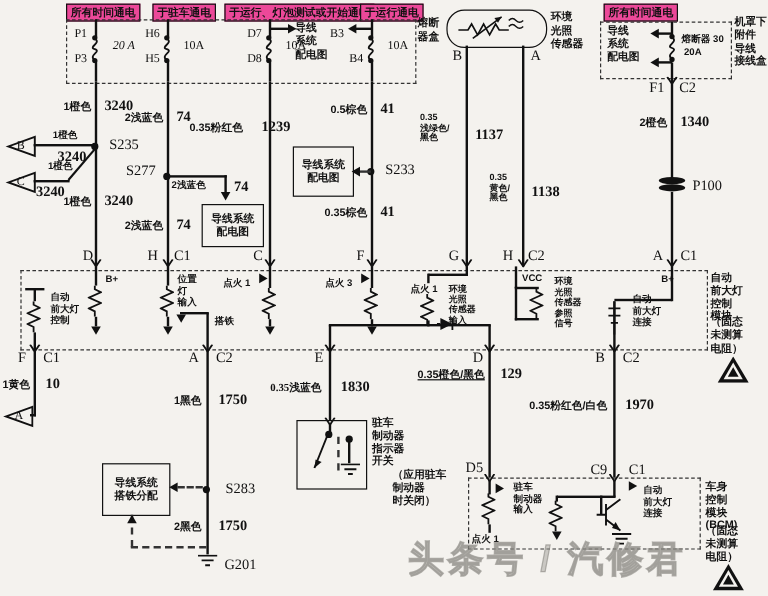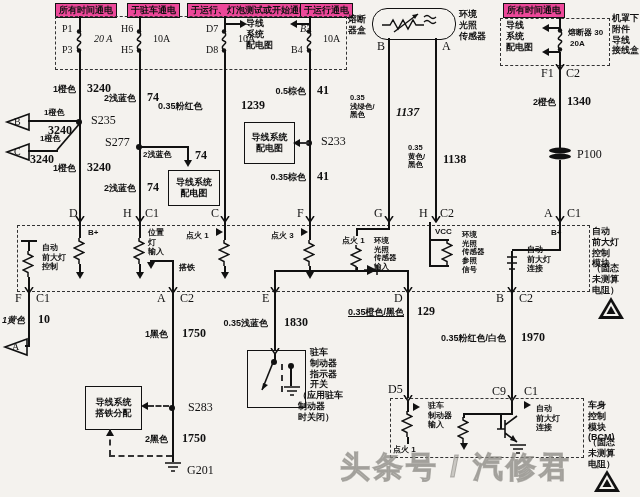--- a/index.html
+++ b/index.html
@@ -82,21 +82,21 @@
   <div class="pin pinsm" style="left:206px;top:45px;">D8</div>
   <div class="pin pinsm" style="left:238px;top:34px;">10A</div>
 
   <div class="vw" style="left:309px;top:16px;height:15px;"></div>
   <div class="prim" style="left:302px;top:29px;"><svg width="14" height="24" viewBox="0 0 14 24">
         <circle cx="7" cy="2.5" r="2.2" fill="#111"></circle>
         <circle cx="7" cy="21.5" r="2.2" fill="#111"></circle>
         <path d="M7 3C13 7 1 10 7 12 13 14 1 17 7 21" fill="none" stroke="#111" stroke-width="1.5"></path>
       </svg></div>
   <div class="vw" style="left:309px;top:51px;height:17px;"></div>
-  <div class="pin pinsm" style="left:300px;top:24px;font-style:italic;">B3</div>
+  <div class="pin pinsm" style="left:275px;top:24px;">B3</div>
   <div class="pin pinsm" style="left:291px;top:45px;">B4</div>
   <div class="pin pinsm" style="left:323px;top:34px;">10A</div>
 
   <div class="vw" style="left:79px;top:68px;height:154px;"></div>
   <div class="vw" style="left:139px;top:68px;height:154px;"></div>
   <div class="vw" style="left:224px;top:68px;height:154px;"></div>
   <div class="vw" style="left:309px;top:68px;height:154px;"></div>
 
   <div class="lbl" style="left:40px;top:84px;width:36px;text-align:right;">1橙色</div>
   <div class="num" style="left:87px;top:82px;">3240</div>
@@ -132,21 +132,21 @@
   <div class="lbl s8" style="left:143px;top:150px;">2浅蓝色</div>
   <div class="num" style="left:195px;top:149px;">74</div>
   <div class="sbox ctr" style="left:168px;top:170px;width:50px;height:34px;">
       <span class="lbl" style="position:static;">导线系统
 配电图</span>
     </div>
   <div class="lbl" style="left:92px;top:183px;width:44px;text-align:right;">2浅蓝色</div>
   <div class="num" style="left:147px;top:181px;">74</div>
 
   <div class="lbl" style="left:158px;top:101px;width:62px;text-align:left;">0.35粉红色</div>
-  <div class="num" style="left:241px;top:99px;">1239</div>
+  <div class="num" style="left:218px;top:99px;">1239</div>
 
   <div class="lbl" style="left:262px;top:86px;width:44px;text-align:right;">0.5棕色</div>
   <div class="num" style="left:317px;top:84px;">41</div>
   <div class="dot" style="left:306px;top:140px;"></div>
   <div class="pin" style="left:321px;top:135px;">S233</div>
   <div class="hd" style="left:299px;top:142px;width:10px;"></div>
   <div class="ar arl" style="left:293px;top:139px;"></div>
   <div class="sbox ctr" style="left:244px;top:122px;width:49px;height:40px;">
       <span class="lbl" style="position:static;">导线系统
 配电图</span>
@@ -164,21 +164,21 @@
   <div class="lbl" style="left:459px;top:9px;">环境
 光照
 传感器</div>
   <div class="pin" style="left:377px;top:40px;">B</div>
   <div class="pin" style="left:442px;top:40px;">A</div>
   <div class="vw" style="left:388px;top:38px;height:184px;"></div>
   <div class="vw" style="left:435px;top:38px;height:184px;"></div>
   <div class="lbl s7" style="left:350px;top:94px;width:36px;">0.35
 浅绿色/
 黑色</div>
-  <div class="num" style="left:396px;top:106px;font-style:italic;">1137</div>
+  <div class="num" style="left:396px;top:106px;">1137</div>
   <div class="lbl s7" style="left:408px;top:144px;width:26px;">0.35
 黄色/
 黑色</div>
   <div class="num" style="left:443px;top:153px;">1138</div>
 
   <div class="dbox" style="left:500px;top:18px;width:108px;height:46px;"></div>
   <div class="lbl" style="left:506px;top:20px;">导线
 系统
 配电图</div>
   <div class="hw" style="left:548px;top:27px;width:12px;"></div>
@@ -372,21 +372,21 @@
         <path d="M1 0l4 6 4-6" fill="none" stroke="#111" stroke-width="1.5"></path>
       </svg></div>
   <div class="prim" style="left:403px;top:287px;"><svg width="10" height="7" viewBox="0 0 10 7">
         <path d="M1 0l4 6 4-6" fill="none" stroke="#111" stroke-width="1.5"></path>
       </svg></div>
   <div class="prim" style="left:507px;top:287px;"><svg width="10" height="7" viewBox="0 0 10 7">
         <path d="M1 0l4 6 4-6" fill="none" stroke="#111" stroke-width="1.5"></path>
       </svg></div>
 
   <div class="vw" style="left:28px;top:300px;height:47px;"></div>
-  <div class="lbl" style="left:2px;top:315px;font-style:italic;">1黄色</div>
+  <div class="lbl" style="left:2px;top:315px;">1黄色</div>
   <div class="num" style="left:38px;top:313px;">10</div>
   <div class="hw" style="left:25px;top:345px;width:5px;"></div>
   <div class="prim" style="left:2px;top:337px;"><svg width="26" height="20" viewBox="0 0 26 20">
         <path d="M25 2 3 10l22 8z" fill="none" stroke="#111" stroke-width="1.6"></path>
       </svg></div>
   <div class="pin pinsm" style="left:12px;top:342px;">A</div>
 
   <div class="vw" style="left:172px;top:300px;height:162px;"></div>
   <div class="lbl" style="left:130px;top:329px;width:38px;text-align:right;">1黑色</div>
   <div class="num" style="left:182px;top:327px;">1750</div>
@@ -403,21 +403,21 @@
       <span class="lbl" style="position:static;">导线系统
 搭铁分配</span>
     </div>
   <div class="hd" style="left:148px;top:405px;width:21px;"></div>
   <div class="ar arl" style="left:141px;top:402px;"></div>
   <div class="vd" style="left:109px;top:429px;height:27px;"></div>
   <div class="hd" style="left:109px;top:455px;width:63px;"></div>
   <div class="ar aru" style="left:106px;top:429px;"></div>
 
   <div class="vw" style="left:274px;top:300px;height:50px;"></div>
-  <div class="lbl" style="left:194px;top:318px;width:74px;text-align:right;">0.35浅蓝色</div>
+  <div class="lbl" style="left:194px;top:318px;width:74px;text-align:right;font-family:Liberation Serif, serif;">0.35浅蓝色</div>
   <div class="num" style="left:284px;top:316px;">1830</div>
   <div class="sbox" style="left:247px;top:350px;width:57px;height:56px;"></div>
   <div class="prim" style="left:270px;top:348px;"><svg width="10" height="7" viewBox="0 0 10 7">
         <path d="M1 0l4 6 4-6" fill="none" stroke="#111" stroke-width="1.5"></path>
       </svg></div>
   <div class="vw" style="left:274px;top:353px;height:8px;"></div>
   <div class="dot" style="left:271px;top:359px;"></div>
   <div class="prim" style="left:256px;top:358px;"><svg width="22" height="36" viewBox="0 0 22 36">
         <path d="M18 2 6 32" stroke="#111" stroke-width="1.6" fill="none"></path>
         <path d="M6 32l1-7 5 2z" fill="#111"></path>
@@ -425,21 +425,21 @@
   <div class="vd" style="left:281px;top:364px;height:28px;"></div>
   <div class="dot" style="left:288px;top:363px;"></div>
   <div class="vw" style="left:290px;top:366px;height:20px;"></div>
   <div class="prim" style="left:283px;top:386px;"><svg width="18" height="11" viewBox="0 0 18 11">
         <path d="M1 1h16M4 5h10M7 9h4" stroke="#111" stroke-width="1.6" fill="none"></path>
       </svg></div>
   <div class="lbl" style="left:310px;top:347px;">驻车
 制动器
 指示器
 开关</div>
-  <div class="lbl" style="left:298px;top:390px;">（应用驻车
+  <div class="lbl" style="left:327px;top:390px;">（应用驻车
 制动器
 时关闭）</div>
 
   <div class="vw" style="left:407px;top:300px;height:98px;"></div>
   <div class="lbl" style="left:326px;top:307px;width:78px;text-align:right;text-decoration:underline;">0.35橙色/黑色</div>
   <div class="num" style="left:417px;top:305px;">129</div>
   <div class="pin" style="left:388px;top:383px;">D5</div>
 
   <div class="vw" style="left:511px;top:300px;height:98px;"></div>
   <div class="lbl" style="left:412px;top:333px;width:94px;text-align:right;">0.35粉红色/白色</div>

